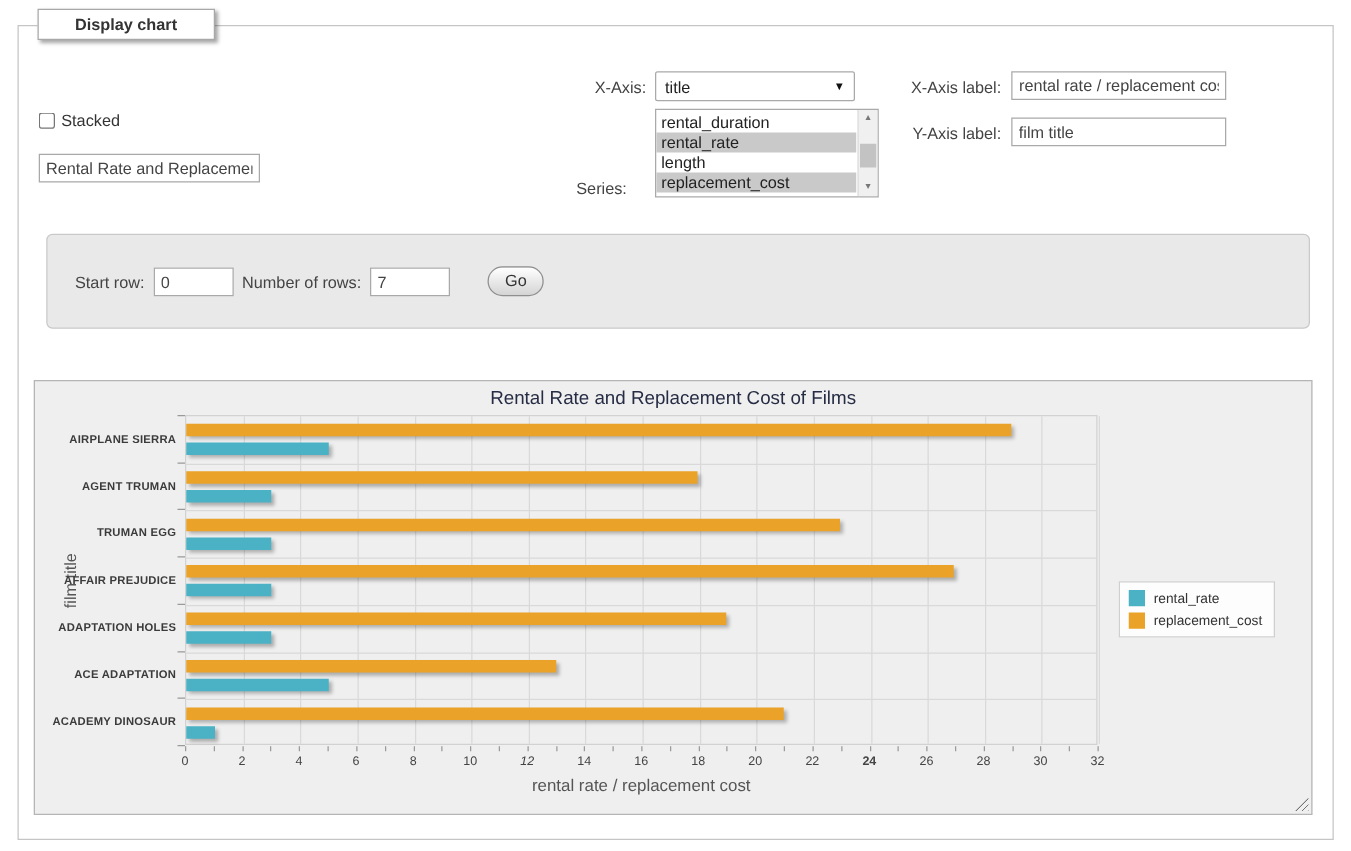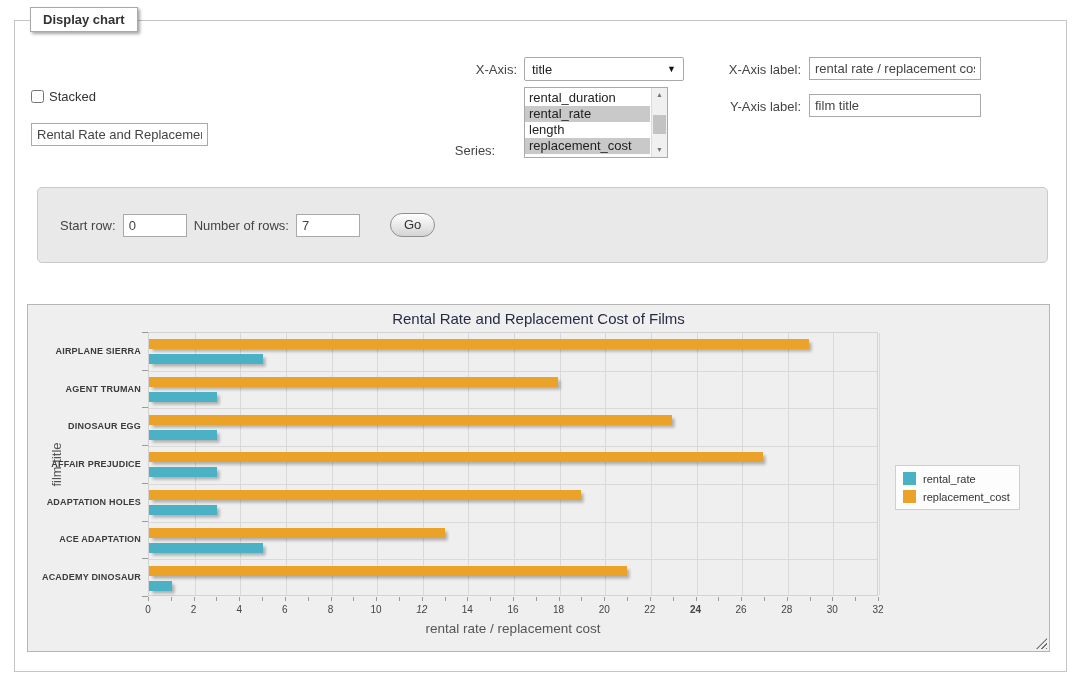--- a/index.html
+++ b/index.html
@@ -7,51 +7,51 @@
   body {
     width:1081px; height:681px; position:relative;
     font-family:"Liberation Sans", sans-serif; font-size:13px; color:#333;
   }
   
   .panel {
     position:absolute; left:14px; top:20px; width:1053px; height:652px;
     border:1px solid #c5c5c5; background:#fff;
   }
   .panel-legend {
-    position:absolute; left:15px; top:-14px; padding:4px 12px;
+    position:absolute; left:15px; top:-14px; padding:4px 29px;
     background:#fff; border:1px solid #a8a8a8;
     box-shadow:2px 2px 3px rgba(0,0,0,0.35);
     font-weight:bold; font-size:13px; color:#333; z-index:5;
   }
   
   .radio-row { position:absolute; left:16px; top:36px; display:flex; align-items:center; }
   .radio-item { display:inline-flex; align-items:center; margin-right:11px; cursor:default; }
   .radio-item input { margin:0 4px 0 0; }
   .stacked-row { position:absolute; left:16px; top:68px; display:inline-flex; align-items:center; }
   .stacked-row input { margin:0 5px 0 0; }
   .txt { border:1px solid #a9a9a9; background:#fff; font-family:"Liberation Sans",sans-serif;
          font-size:13px; color:#444; padding:2px 5px; height:23px; }
   .chart-title-input { position:absolute; left:16px; top:102px; width:177px; }
   .lbl { position:absolute; color:#444; }
   .lbl-xaxis      { left:446px; top:41px;  width:56px; text-align:right; }
-  .lbl-series     { left:432px; top:122px; width:56px; text-align:center; }
+  .lbl-series     { left:446px; top:122px; width:56px; text-align:left; }
   .lbl-xaxislabel { left:690px; top:41px;  width:96px; text-align:right; }
   .lbl-yaxislabel { left:690px; top:78px;  width:96px; text-align:right; }
   .xaxis-select {
     position:absolute; left:509px; top:36px; width:160px; height:24px;
     border:1px solid #a9a9a9; border-radius:2px; background:#fff;
     display:flex; align-items:center; justify-content:space-between;
     padding:0 7px; color:#222; cursor:default;
   }
   .xaxis-select .arrow { font-size:9px; color:#111; }
   .xaxislabel-input { position:absolute; left:794px; top:36px; width:172px; }
   .yaxislabel-input { position:absolute; left:794px; top:73px; width:172px; }
   
   .series-list {
-    position:absolute; left:509px; top:66px; width:144px; height:71px;
+    position:absolute; left:509px; top:66px; width:179px; height:71px;
     border:1px solid #a9a9a9; background:#fff; overflow:hidden;
   }
   .sl-options { position:absolute; left:0; top:2px; right:17px; }
   .sl-opt { height:16px; line-height:16px; padding-left:4px; font-size:13px;
             color:#222; white-space:nowrap; overflow:hidden; }
   .sl-opt.sel { background:#c9c9c9; }
   .sl-scroll { position:absolute; right:0; top:0; bottom:0; width:16px;
                background:#f0f0f0; border-left:1px solid #dcdcdc; }
   .sl-up,.sl-down { position:absolute; left:0; right:0; height:14px; text-align:center;
                     font-size:7px; line-height:14px; color:#777; }
@@ -214,21 +214,21 @@
           <span>rental_rate</span>
         </div>
         <div class="legend-item">
           <span class="swatch" style="background: rgb(234, 162, 40);"></span>
           <span>replacement_cost</span>
         </div>
       </div>
     <div class="grip"></div>
   <div class="cat-label" style="top: 40.8571px;">AIRPLANE SIERRA</div>
       <div class="cat-label" style="top: 78.5714px;">AGENT TRUMAN</div>
-      <div class="cat-label" style="top: 116.286px;">DINOSAUR EGG</div>
+      <div class="cat-label" style="top: 116.286px;">TRUMAN EGG</div>
       <div class="cat-label" style="top: 154px;">AFFAIR PREJUDICE</div>
       <div class="cat-label" style="top: 191.714px;">ADAPTATION HOLES</div>
       <div class="cat-label" style="top: 229.429px;">ACE ADAPTATION</div>
       <div class="cat-label" style="top: 267.143px;">ACADEMY DINOSAUR</div>
       <div class="ytick" style="top: 27px;"></div>
       <div class="ytick" style="top: 64.7143px;"></div>
       <div class="ytick" style="top: 102.429px;"></div>
       <div class="ytick" style="top: 140.143px;"></div>
       <div class="ytick" style="top: 177.857px;"></div>
       <div class="ytick" style="top: 215.571px;"></div>

